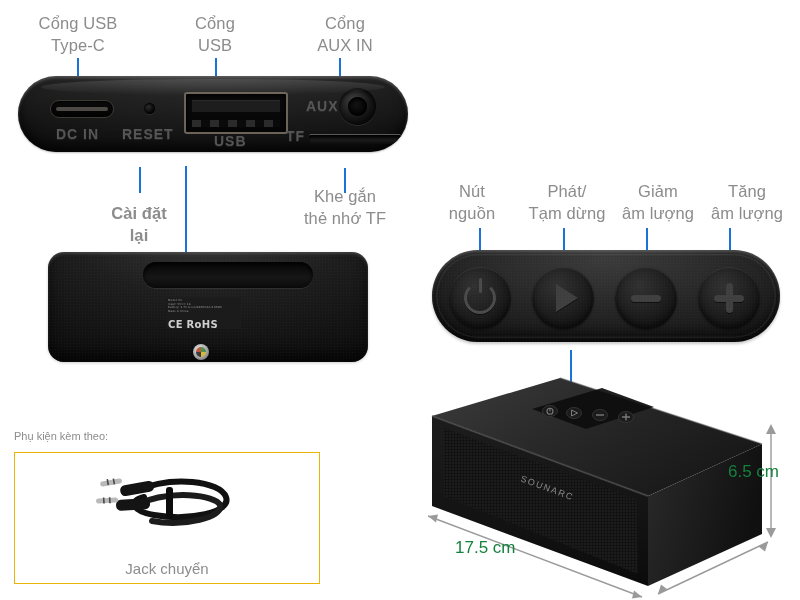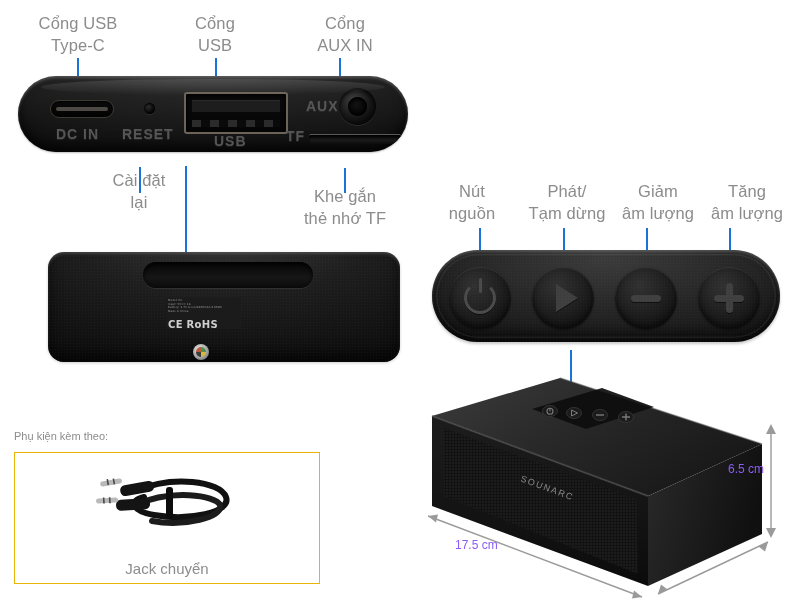--- a/index.html
+++ b/index.html
@@ -93,21 +93,21 @@
   
   #tf-slot{
     position:absolute;left:291px;top:58px;width:92px;height:9px;border-radius:2px;
     background:linear-gradient(180deg,#000,#1a1a1a 55%,#0d0d0d);
     border-top:1px solid #5a5a5a;
     box-shadow:inset 0 1px 2px rgba(0,0,0,.95);
   }
 
   
   #speaker-back{
-    left:48px;top:252px;width:352px;height:110px;border-radius:16px;
+    left:48px;top:252px;width:320px;height:110px;border-radius:16px;
     background:
       radial-gradient(ellipse 110% 150% at 50% -20%,#3a3a3a 0%,#1e1e1e 40%,#121212 72%,#0a0a0a 100%);
     box-shadow:inset 0 2px 3px rgba(255,255,255,.16),
                inset 0 -8px 14px rgba(0,0,0,.7),
                0 1px 3px rgba(0,0,0,.2);
     overflow:hidden;
   }
   #speaker-back:before{ 
     content:"";position:absolute;inset:0;
     background-image:radial-gradient(rgba(255,255,255,.035) .5px,transparent .6px);
@@ -199,21 +199,21 @@
   #acc-grid{position:absolute;left:14px;top:452px;width:306px;height:132px;
     display:flex;border:1px solid #eab308;box-sizing:border-box;background:#fff;}
   .acc-cell{flex:1;position:relative;display:flex;flex-direction:column;
     align-items:center;justify-content:flex-end;padding-bottom:6px;box-sizing:border-box;}
   .acc-cell + .acc-cell{border-left:1px solid #d8d8d8;}
   .acc-label{font-size:15px;color:#8c8c8c;}
   .acc-art{position:absolute;left:0;right:0;top:8px;height:84px;}
 
   
   #speaker3d{position:absolute;left:410px;top:366px;width:380px;height:230px;}
-  .dim-label{position:absolute;font-size:12px;color:#8b5cf6;text-align:center;}
+  .dim-label{position:absolute;font-size:17px;color:#15803d;text-align:center;}
 
   
   svg{overflow:visible;}
 </style>
 </head>
 <body>
 
 <div class="callout" style="left:8px;top:12px;width:140px;">Cổng USB
 Type-C</div>
 <div class="callout" style="left:175px;top:12px;width:80px;">Cổng
@@ -236,21 +236,21 @@
   <div class="ptxt" style="left:196px;top:57px;">USB</div>
 
   <div id="aux-port"></div>
   <div class="ptxt" style="left:288px;top:22px;">AUX</div>
 
   <div id="tf-slot"></div>
   <div class="ptxt" style="left:268px;top:52px;">TF</div>
 </div>
 
 <div class="lline" style="left:139px;top:167px;height:26px;"></div>
-<div class="callout" style="left:84px;top:169px;width:110px;">Cài đặt
+<div class="callout" style="left:84px;top:202px;width:110px;font-weight:bold;">Cài đặt
 lại</div>
 
 <div class="lline" style="left:344px;top:168px;height:25px;"></div>
 <div class="callout" style="left:283px;top:185px;width:124px;">Khe gắn
 thẻ nhớ TF</div>
 
 <div class="lline" style="left:185px;top:166px;height:96px;"></div>
 <div class="lbox" style="left:138px;top:258px;width:126px;height:34px;"></div>
 
 <div id="speaker-back" class="abs">

